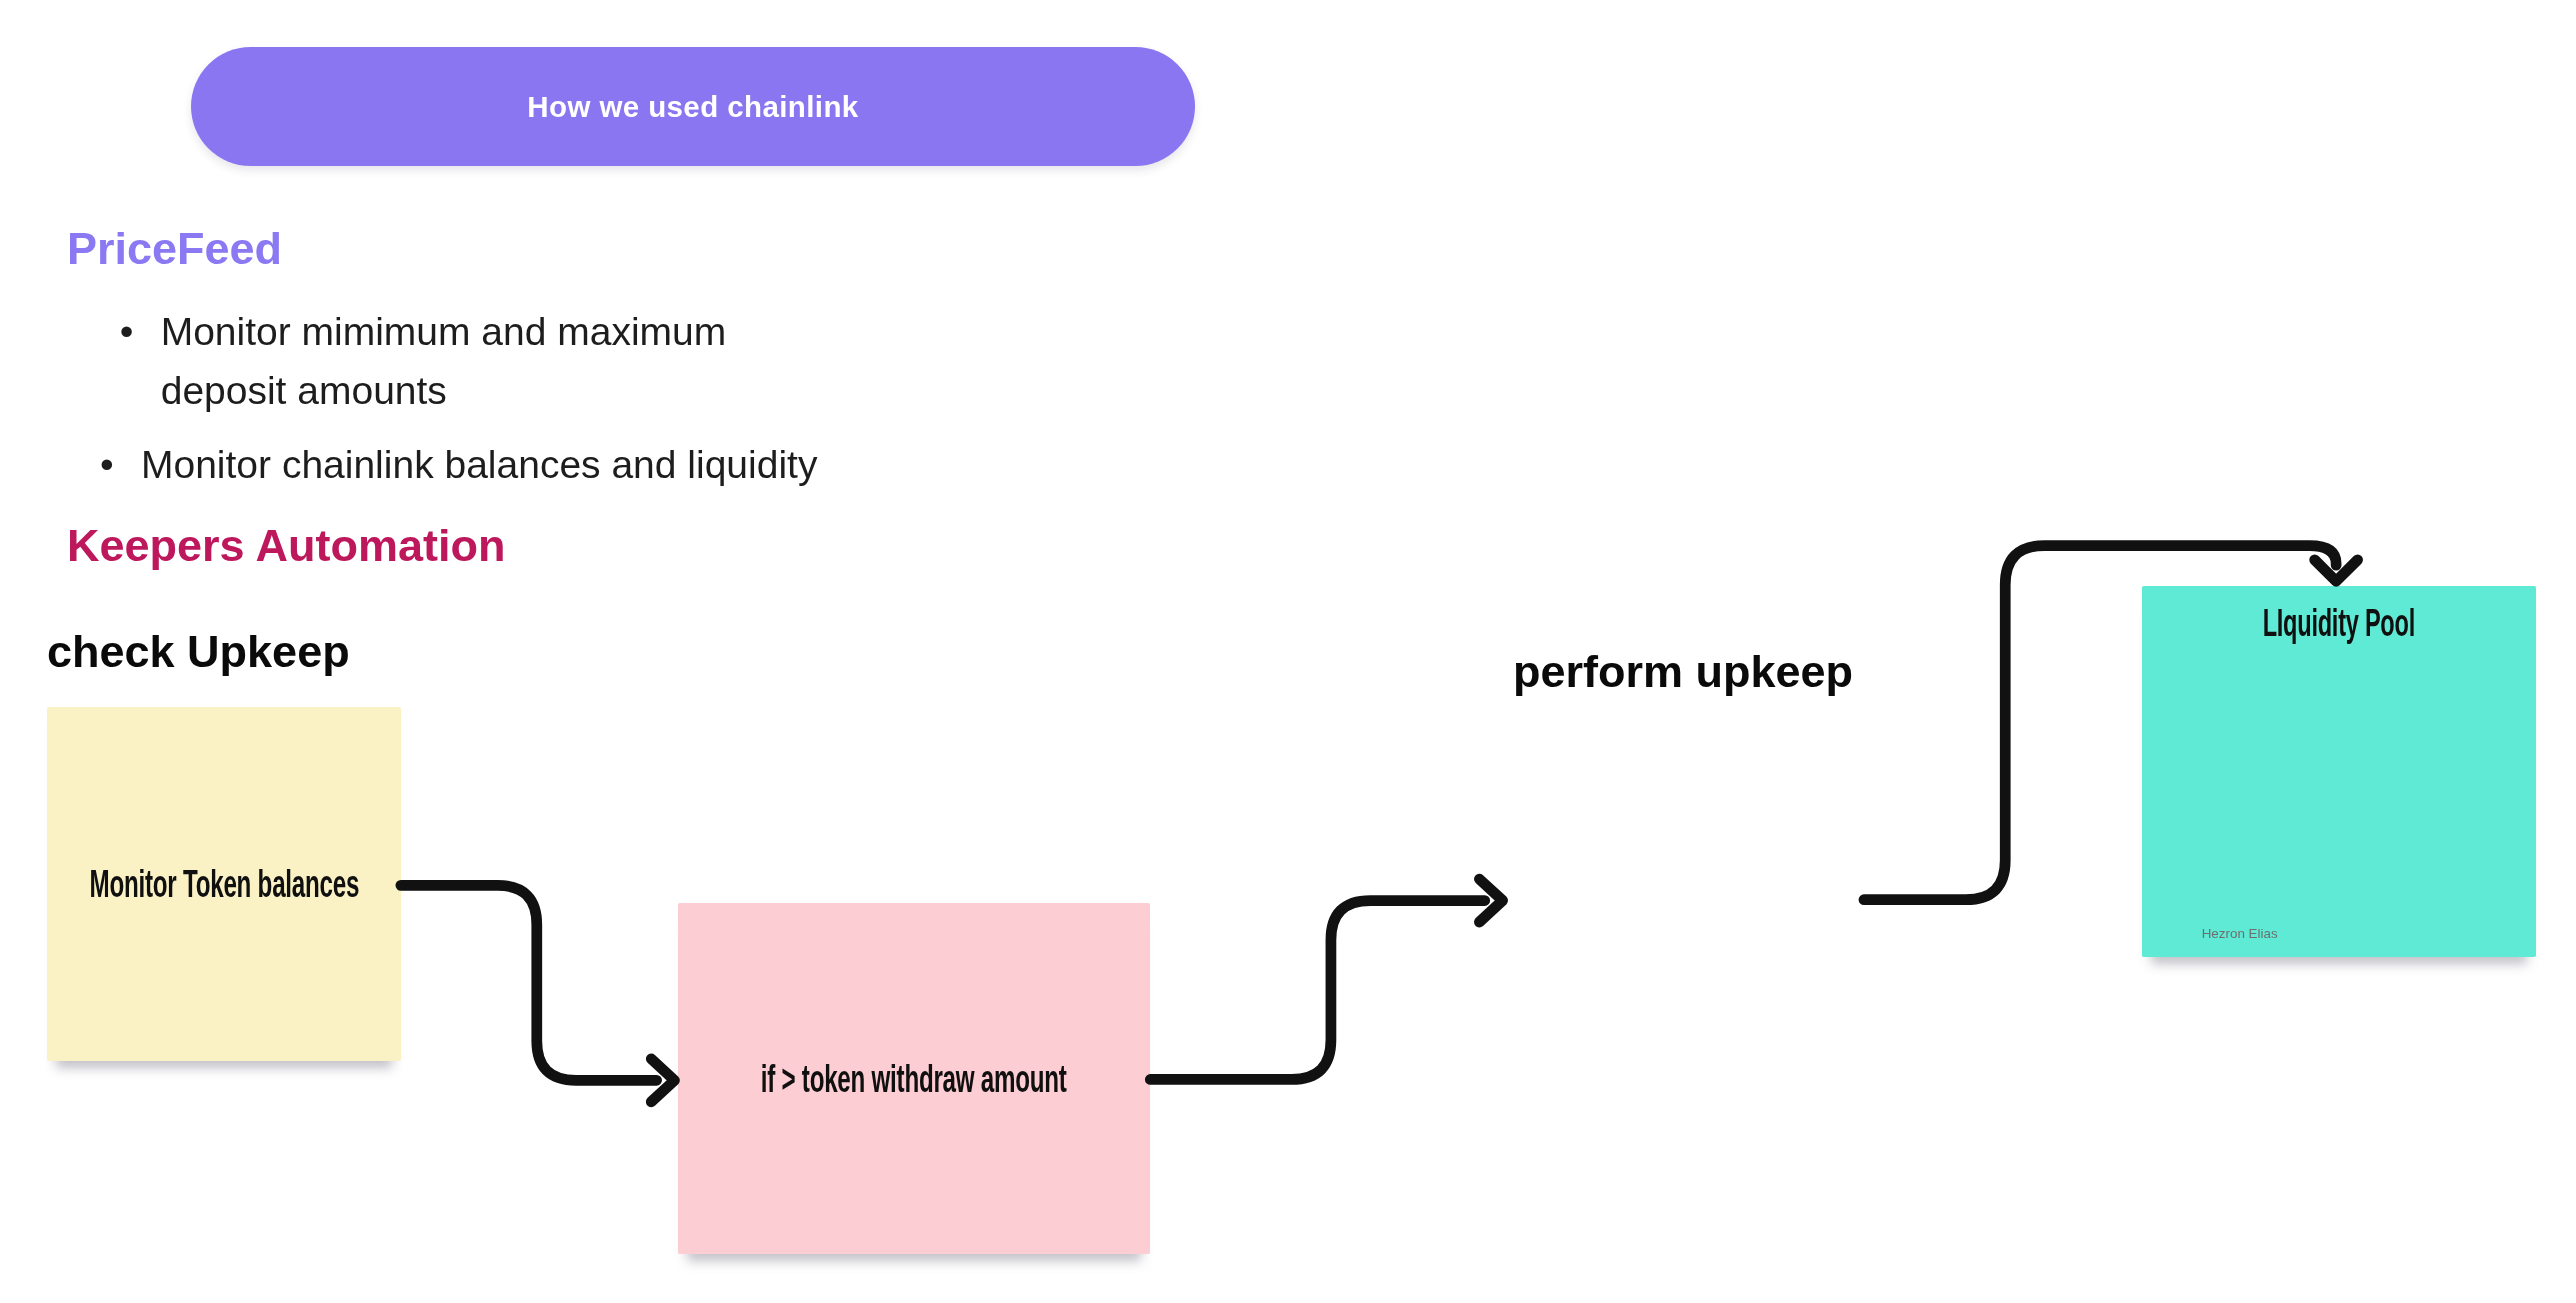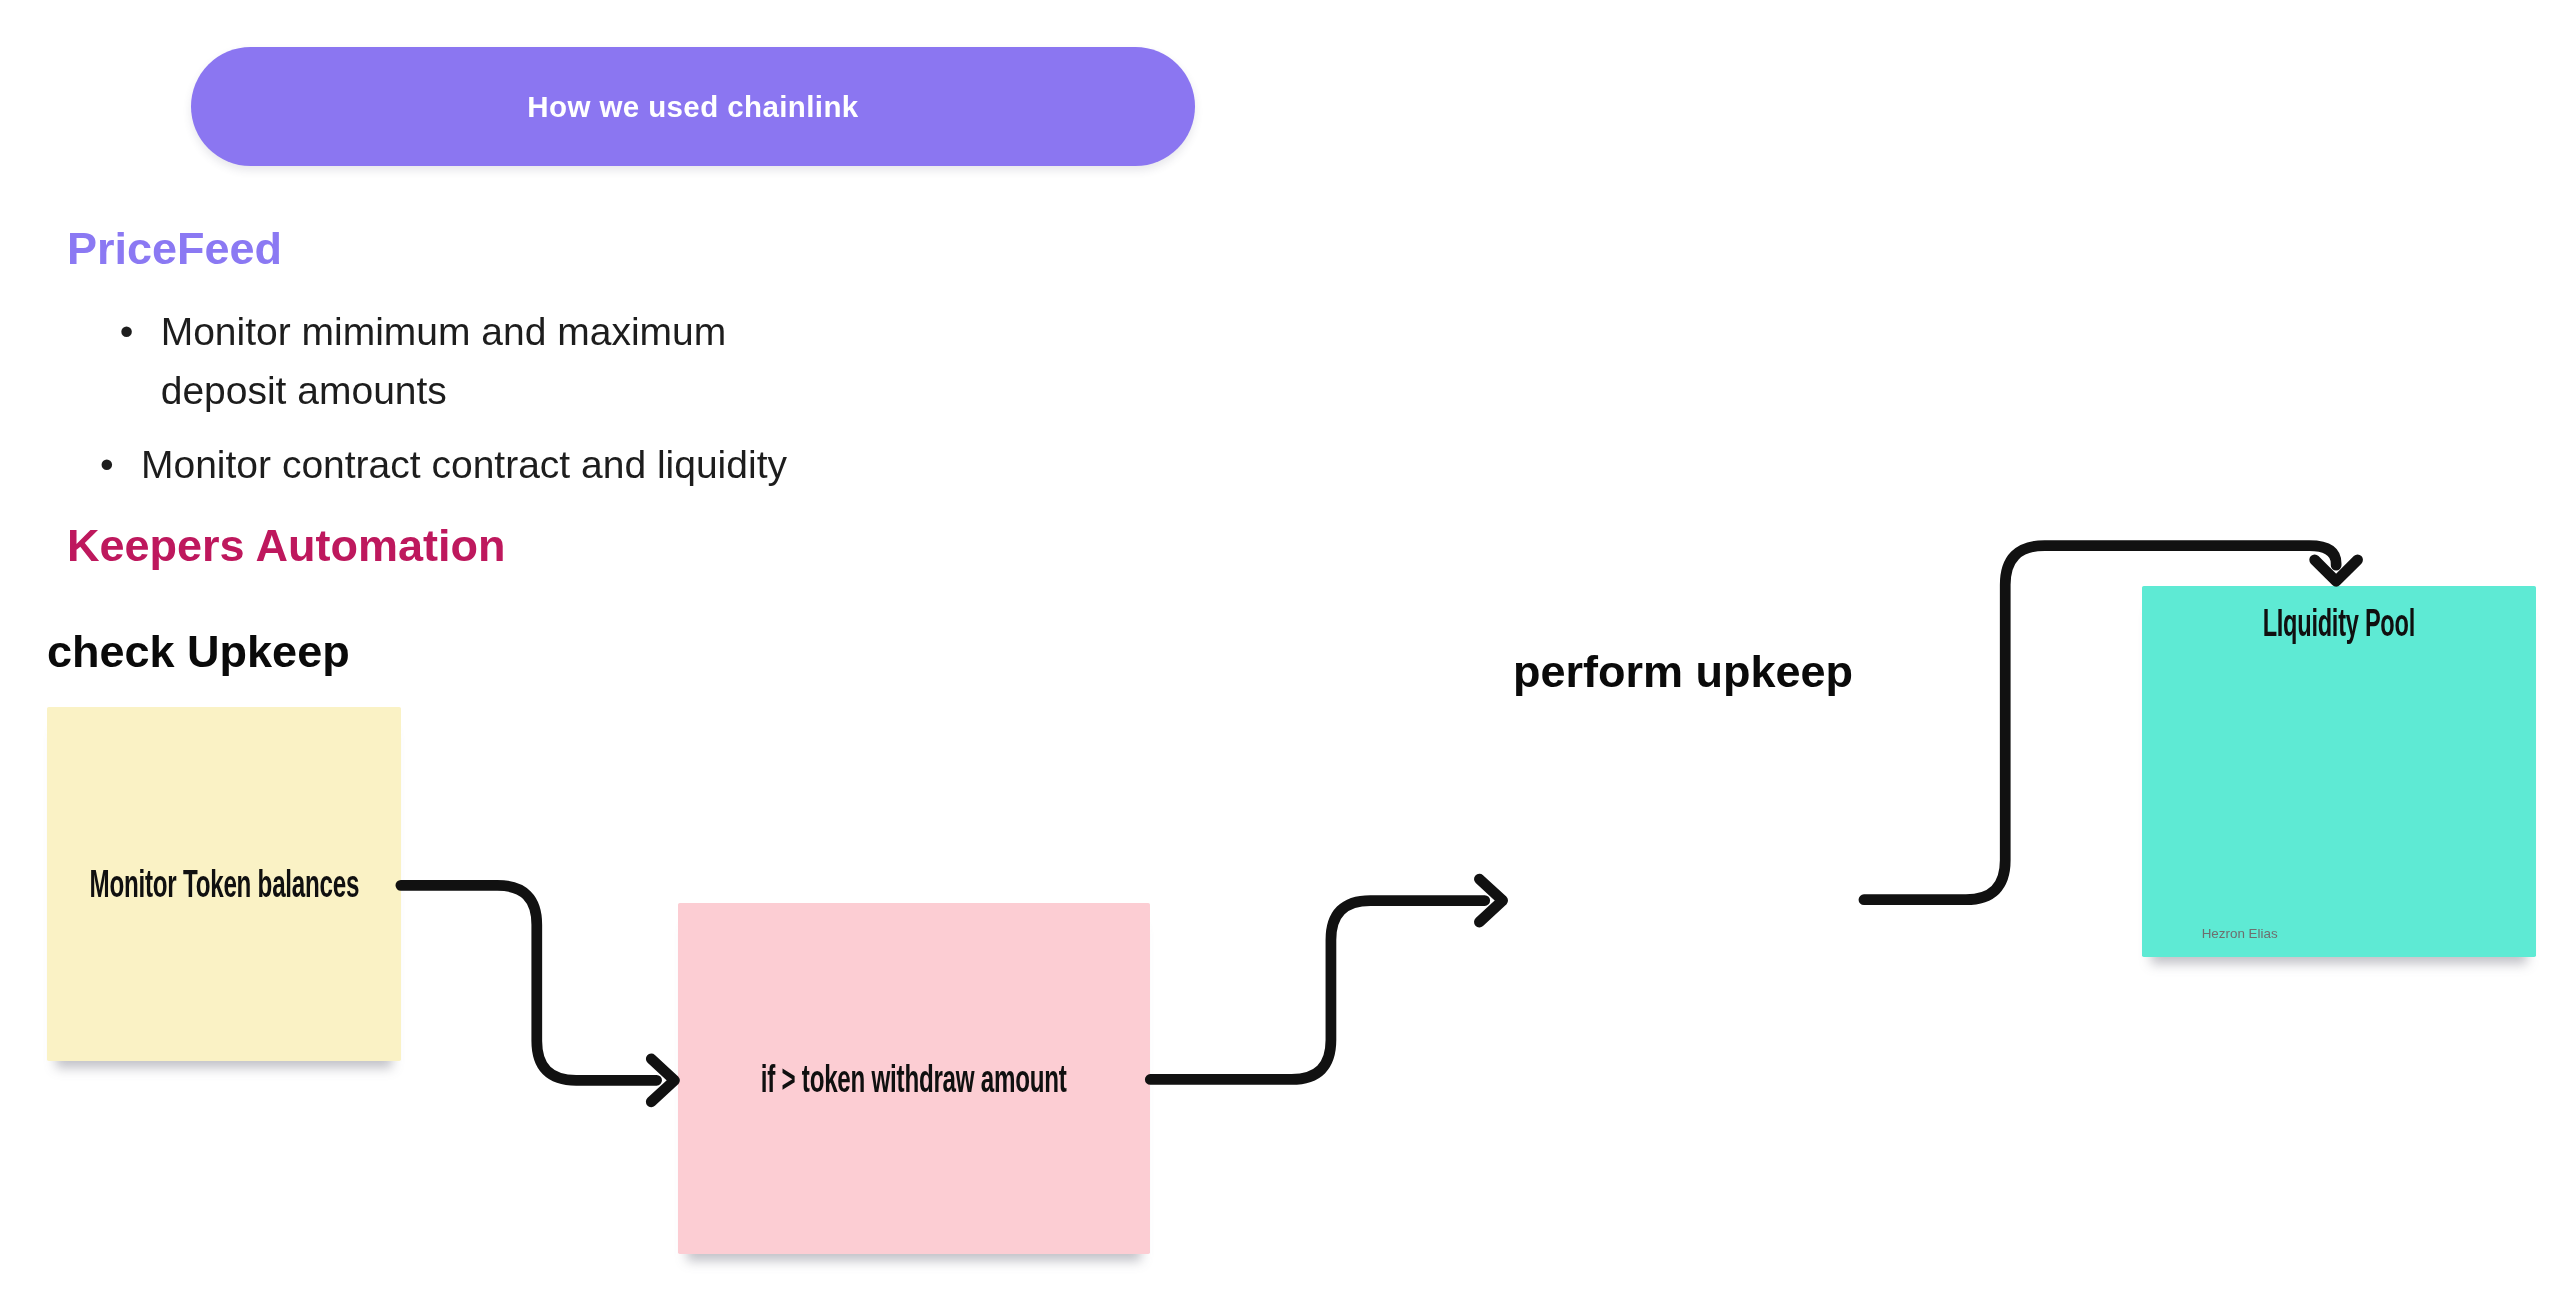--- a/index.html
+++ b/index.html
@@ -151,21 +151,21 @@
   <div class="heading heading-pricefeed" style="color: rgb(139, 121, 243);">PriceFeed</div>
 
   <ul class="bullets">
     <li class="indented">
       <span class="dot">•</span>
       <span>Monitor mimimum and maximum</span><br>
       <span>deposit amounts</span>
     </li>
     <li>
       <span class="dot">•</span>
-      <span>Monitor contract contract and liquidity</span>
+      <span>Monitor chainlink balances and liquidity</span>
     </li>
   </ul>
 
   <div class="heading heading-keepers" style="color: #be185d;">Keepers Automation</div>
 
   <div class="flow-label flow-label-check">check Upkeep</div>
 
   <div class="flow-label flow-label-perform">perform upkeep</div>
 
   <div class="note note-center note-monitor" style="background-color: rgb(250, 242, 197);">

